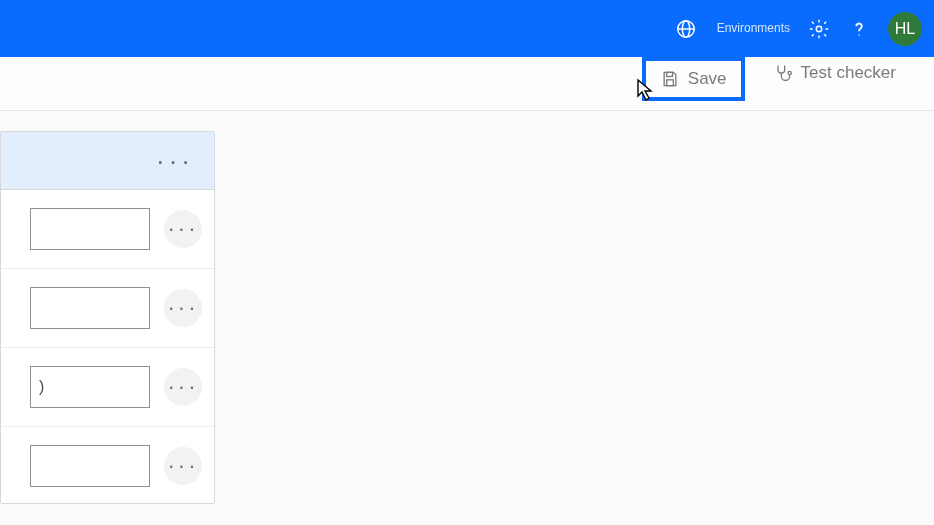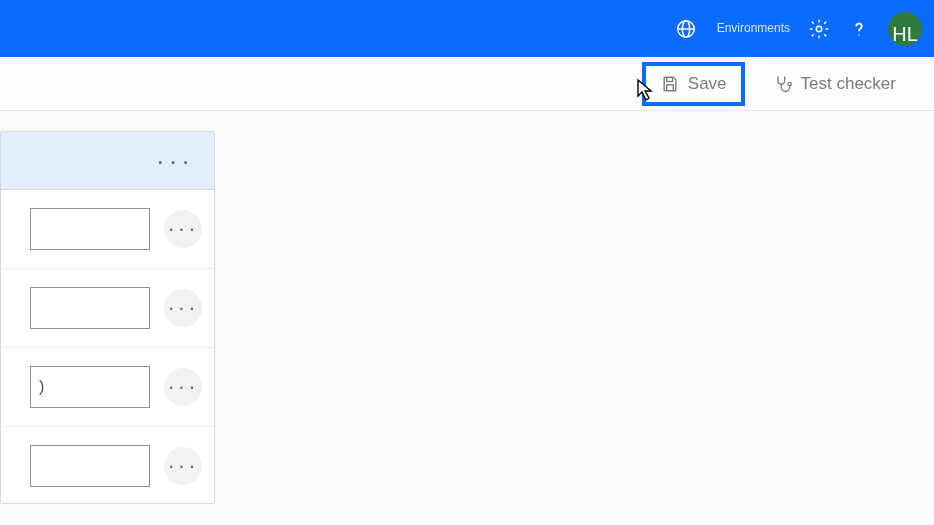--- a/index.html
+++ b/index.html
@@ -15,32 +15,32 @@
       padding-right: 12px;
       color: #fff;
       gap: 18px;
     }
     .env-block { display: flex; align-items: center; gap: 20px; }
     .env-text { display: flex; flex-direction: column; line-height: 1.1; }
     .env-label { font-size: 12px; color: #d3e5ff; }
     .env-value { font-size: 16px; color: #fff; }
     .avatar {
       width: 34px; height: 34px; border-radius: 50%;
-      background: #2f7a3a; display: flex; align-items: flex-end; justify-content: center;
-      font-size: 20px; font-weight: 500; color: #fff;
+      background: #2f7a3a; display: flex; align-items: center; justify-content: center;
+      font-size: 16px; font-weight: 500; color: #fff;
     }
     .top-icon { width: 22px; height: 22px; display: flex; align-items: center; justify-content: center; }
 
     .toolbar {
       height: 54px;
       background: #fdfdfd;
       border-bottom: 1px solid #e5e5e5;
       box-shadow: 0 1px 2px rgba(0,0,0,0.05);
       display: flex;
-      align-items: center;
+      align-items: flex-start;
       justify-content: flex-end;
       gap: 18px;
       padding-right: 28px;
       color: #7a7a7a;
       font-size: 17px;
     }
     .tb-btn {
       display: flex; align-items: center; gap: 8px;
       padding: 6px 10px;
       cursor: pointer;

